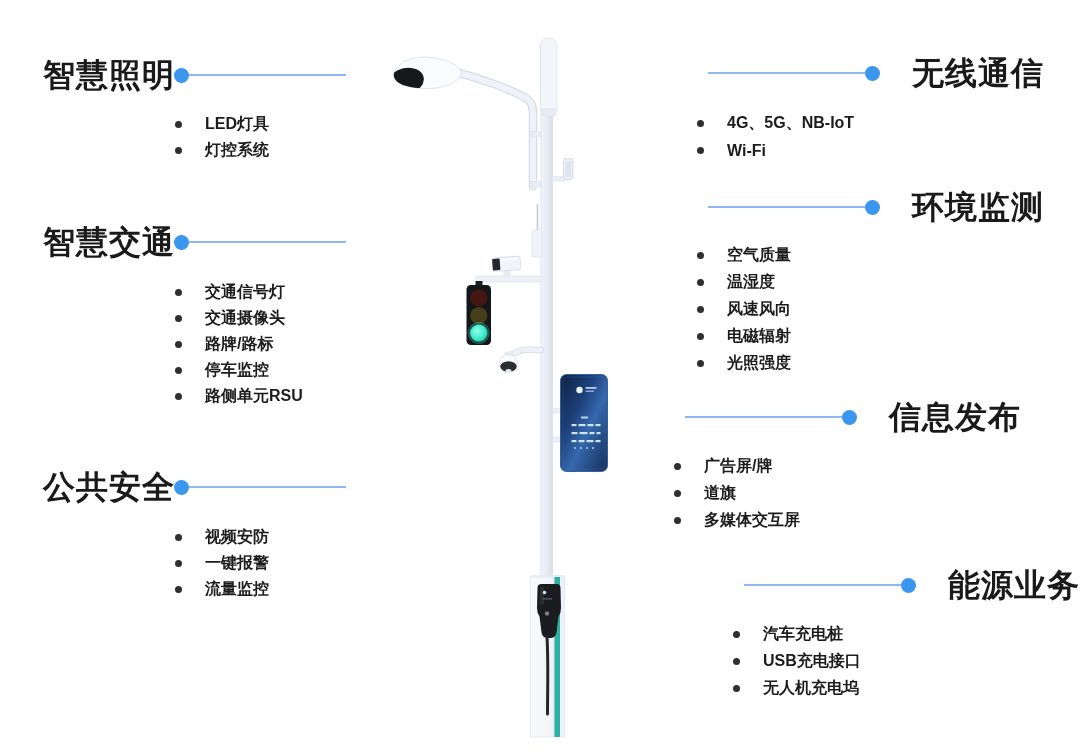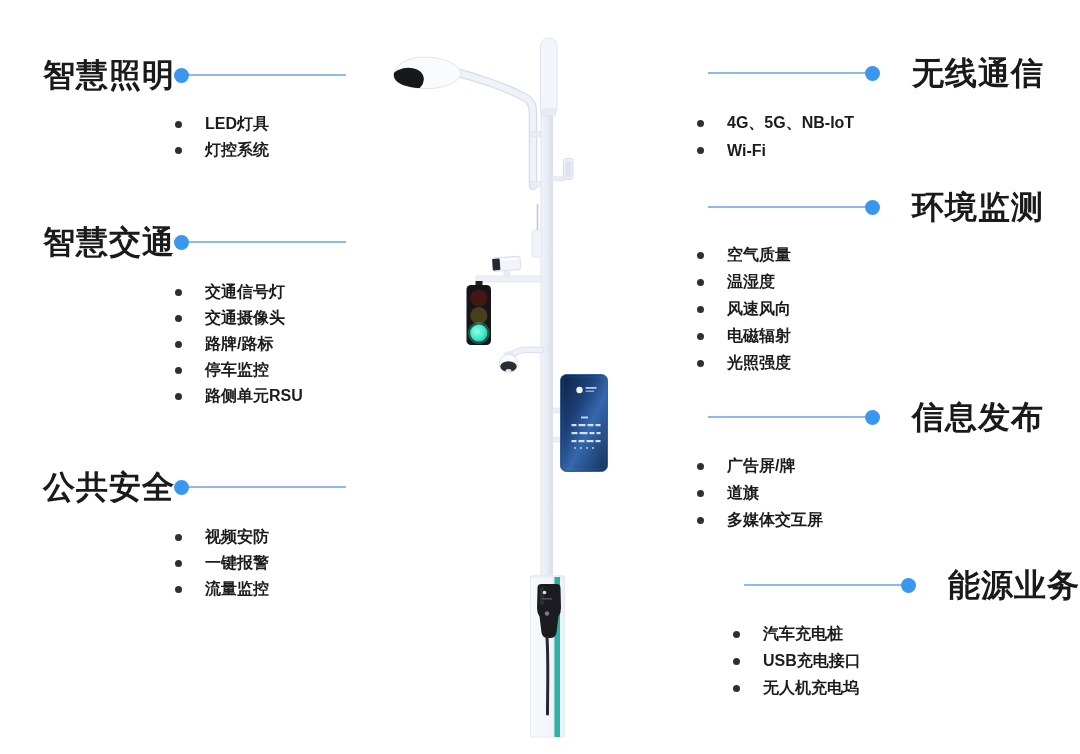--- a/index.html
+++ b/index.html
@@ -319,21 +319,21 @@
           <span>电磁辐射</span>
         </li>
 
         <li>
           <span class="bullet"></span>
           <span>光照强度</span>
         </li>
       </ul>
   </div>
 
-  <div class="section right" style="left:697px;top:402px;width:345px;height:165px;">
+  <div class="section right" style="left:674px;top:402px;width:345px;height:165px;">
     <div class="sec-title">信息发布</div>
     <div class="connector conn-right" style="left:11px;top:7.5px;">
       <span class="line"></span>
       <span class="dot"></span>
     </div>
     <ul class="items" style="left:0px;top:51px;">
 
         <li>
           <span class="bullet"></span>
           <span>广告屏/牌</span>

